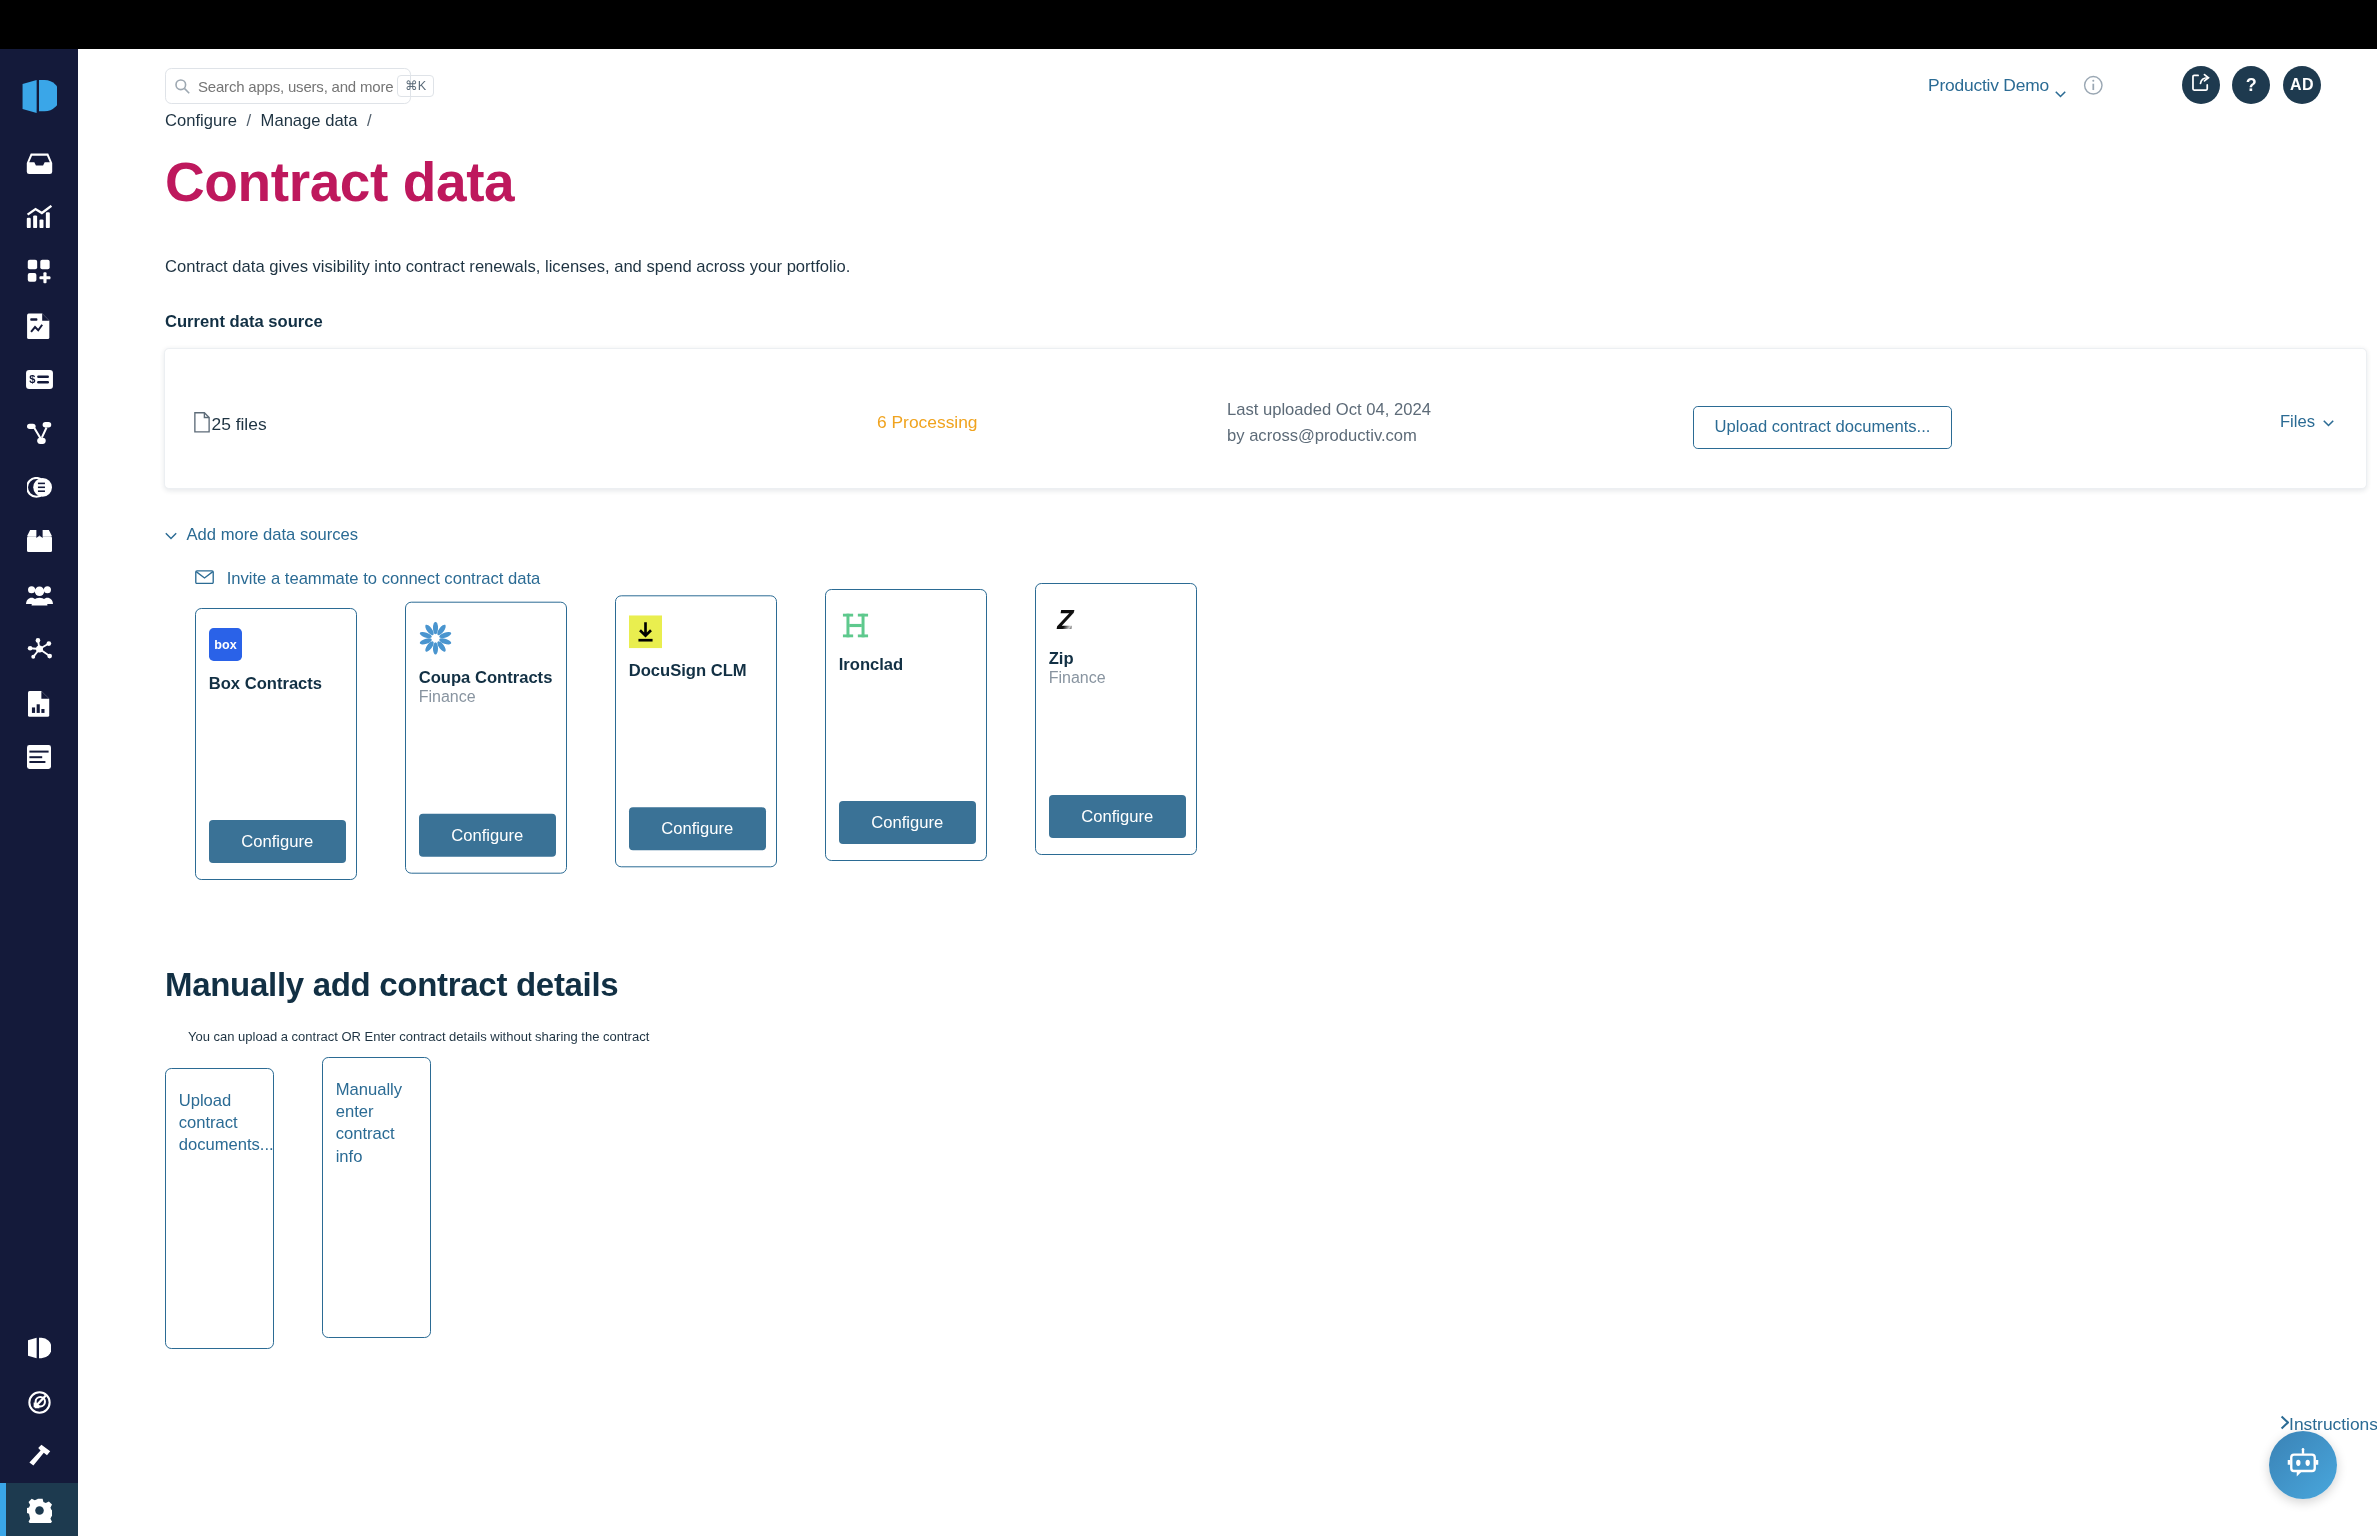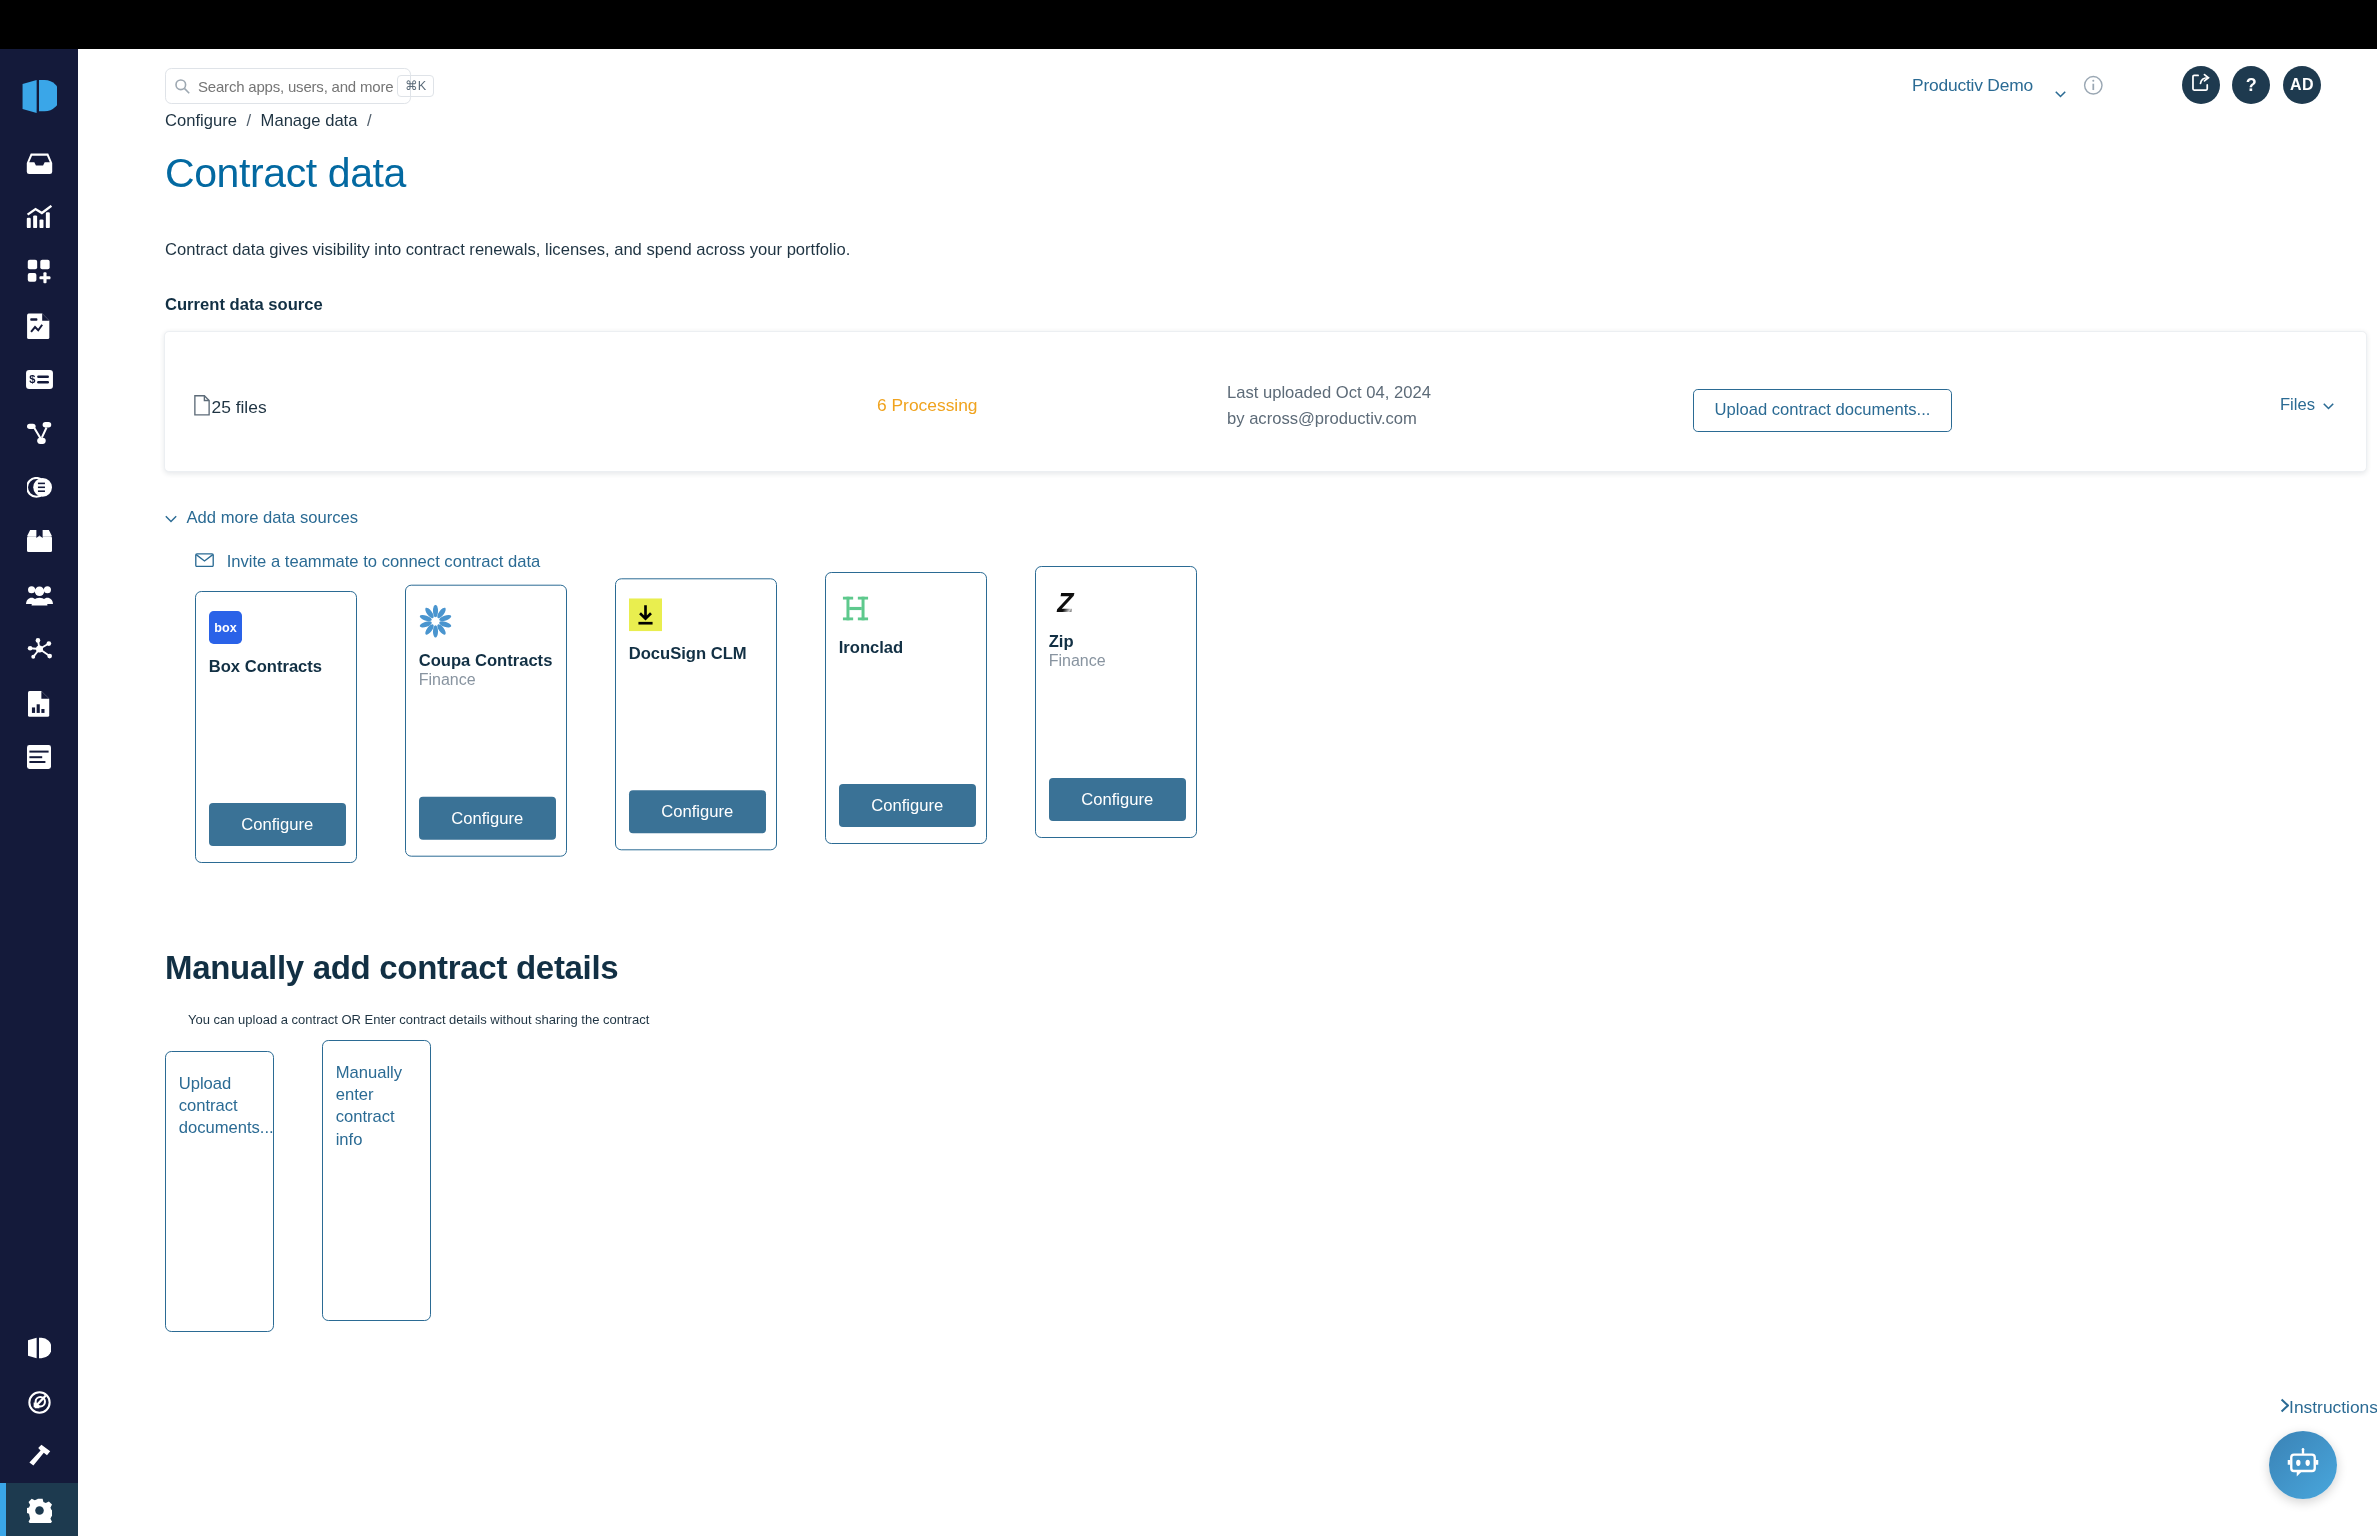--- a/index.html
+++ b/index.html
@@ -59,21 +59,21 @@
   .kbd {
     border: 0.8px solid #dfe3e8; border-radius: 4px;
     font-size: 12.7px; color: #5b6b79; padding: 2.4px 7.1px 3.2px 7.1px;
   }
   .hdr-right {
     position: absolute; right: 57px; top: 17.4px;
     display: flex; align-items: center; gap: 0px;
   }
   .org-name {
     font-size: 17.4px; color: #2b6b94; letter-spacing:-0.2px;
-    display:flex; align-items:center; gap:22px; margin-right: 17.4px;
+    display:flex; align-items:center; gap:6px; margin-right: 17.4px;
   }
   .chev { width: 11px; height: 7.1px; }
   .info-circ { width: 20.6px; height: 20.6px; margin-right: 65px; }
   .circ-btn {
     width: 38px; height: 38px; border-radius: 50%;
     background: #1e3a4f; color: #fff;
     display: flex; align-items: center; justify-content: center;
     margin-left: 12.7px;
     font-size: 18px; font-weight: bold;
   }
@@ -83,21 +83,21 @@
   .content { position: absolute; top: 111px; left: 78px; width: 2300px; }
 
   .breadcrumb {
     margin-left: 87px; font-size: 16.6px; color: #1e3342;
     display:flex; gap: 9.5px; align-items:center;
   }
   .breadcrumb .sep { color:#52606d; }
 
   .page-title {
     margin-left: 87px; margin-top: 19px;
-    font-size: 41px; font-weight: normal; color: #0369a1; letter-spacing:-0.4px;
+    font-size: 55px; font-weight: bold; color: #be185d; letter-spacing:-0.4px;
   }
 
   .page-desc {
     margin-left: 87px; margin-top: 43px;
     font-size: 16.6px; color: #1e3342;
   }
 
   .section-label {
     margin-left: 87px; margin-top: 35px;
     font-size: 16.6px; font-weight: bold; color: #123044;

